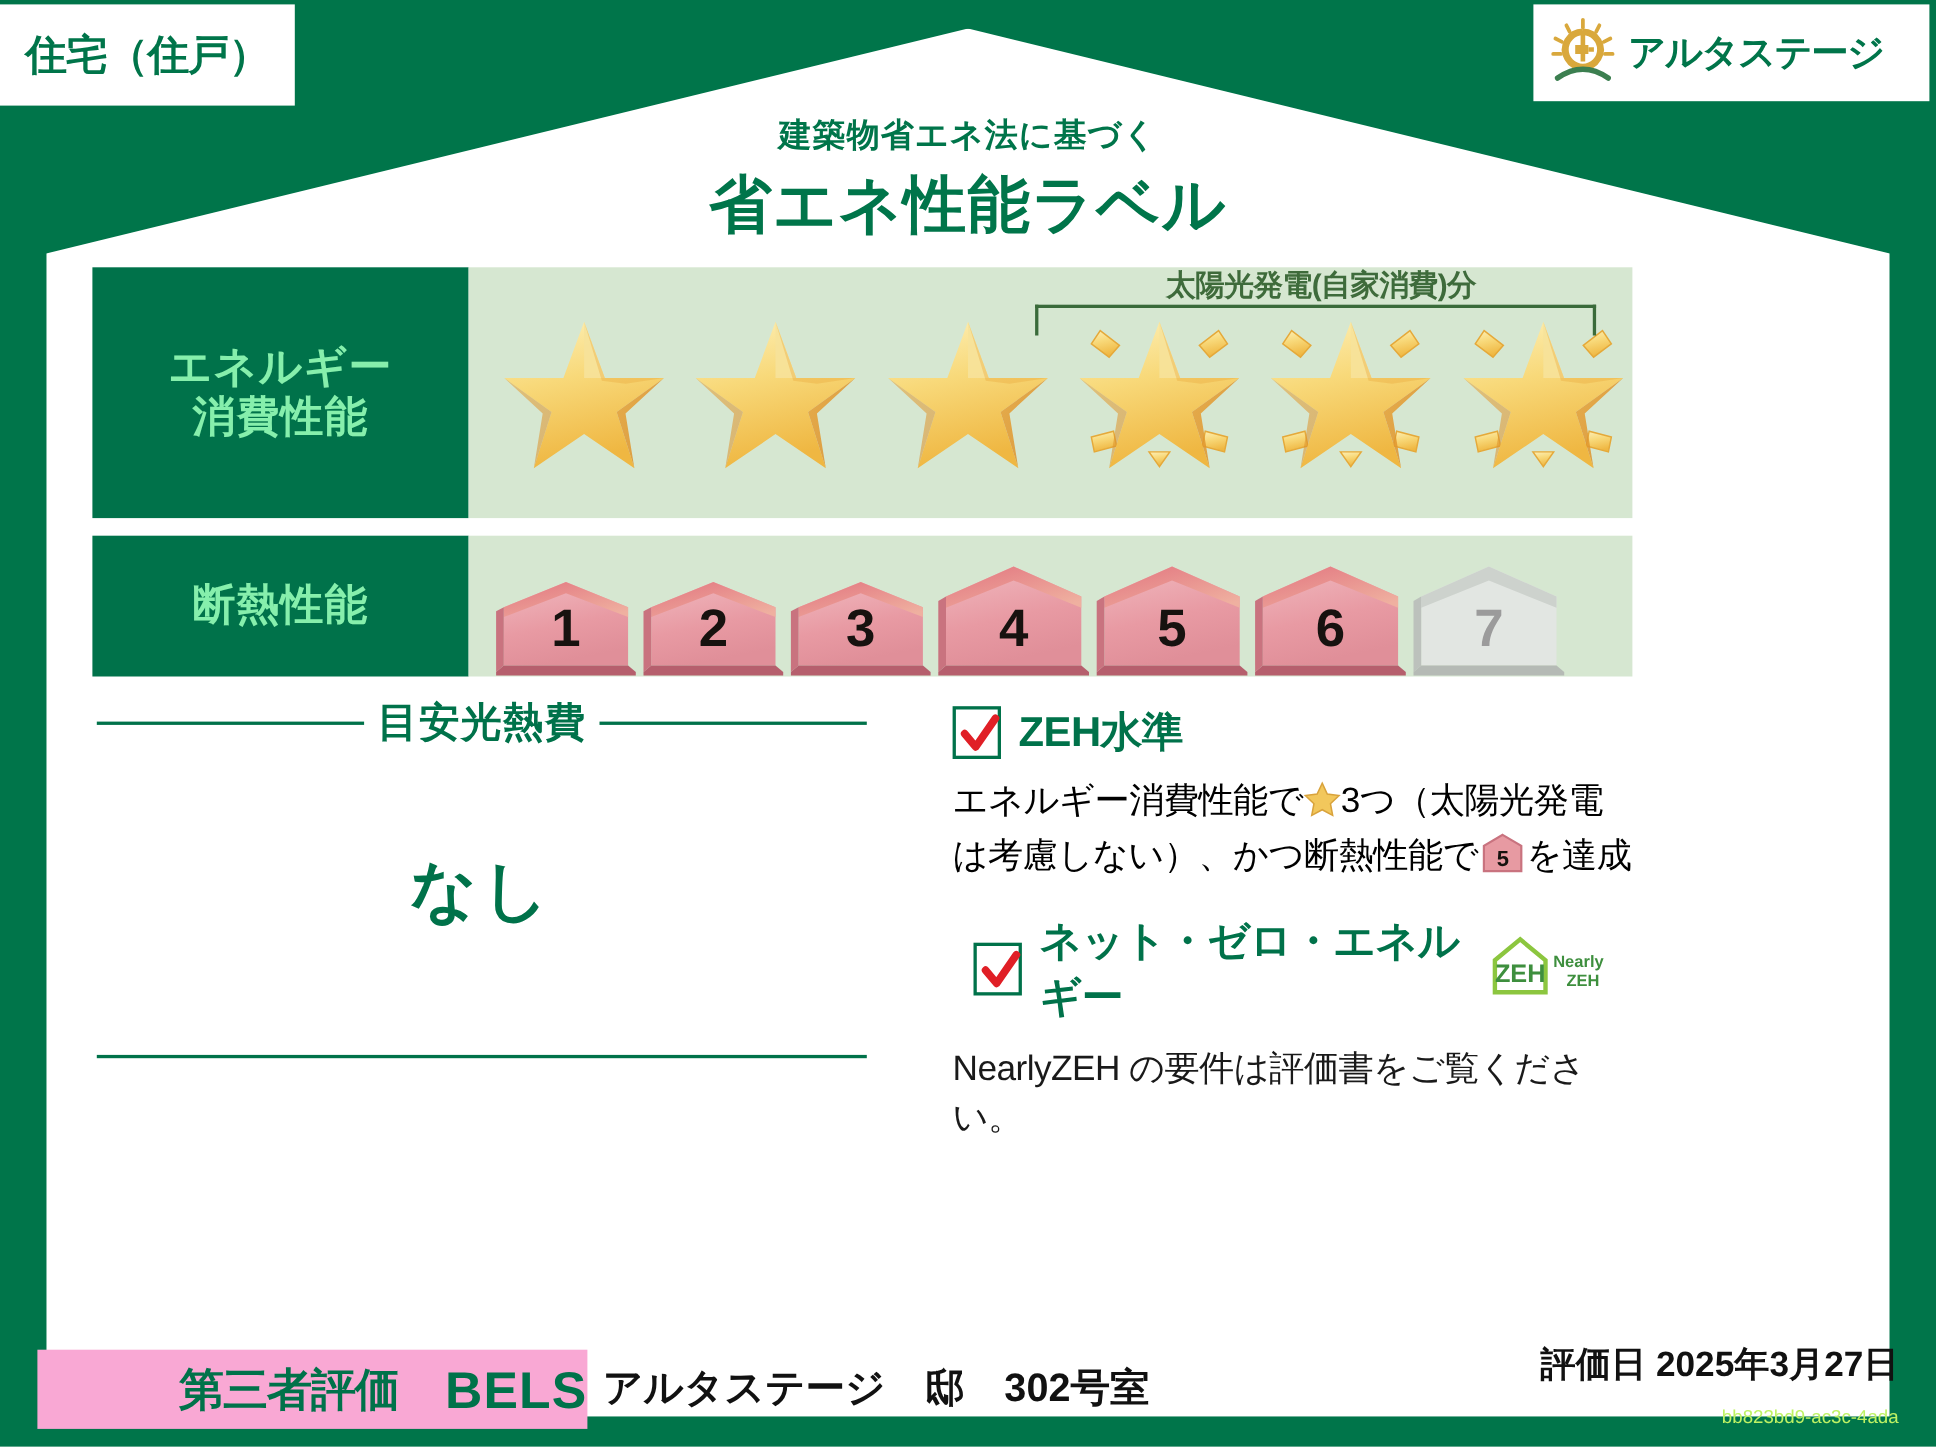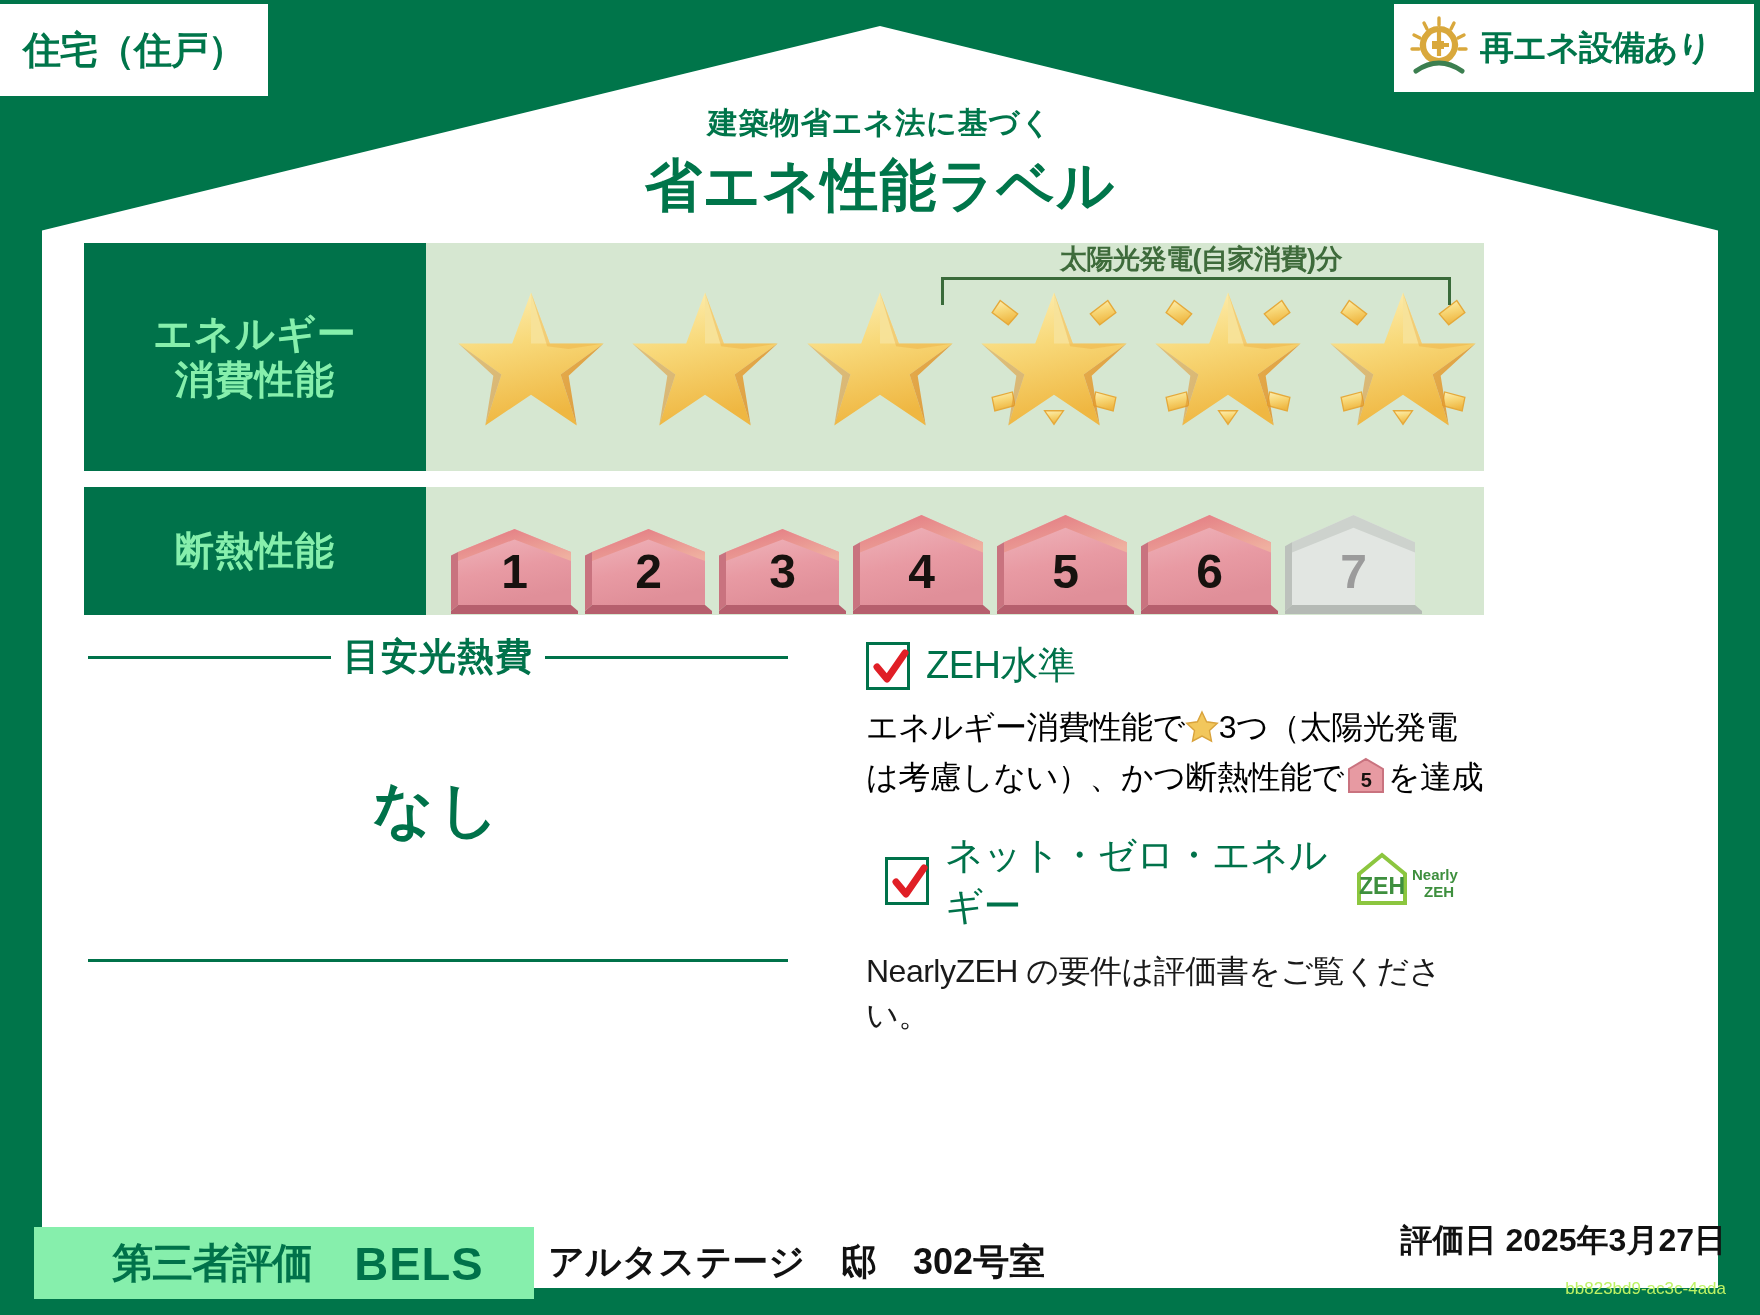--- a/index.html
+++ b/index.html
@@ -151,42 +151,42 @@
   }
 
   
   #zeh-block { position:absolute; left:866px; top:640px; width:620px; z-index:12; }
   .zeh-headline { display:flex; align-items:center; gap:16px; }
   .checkbox {
     width:44px; height:48px; border:3px solid #00724a; background:#fff;
     position:relative; flex:0 0 auto;
   }
   .checkbox svg { position:absolute; left:3px; top:2px; }
-  .zeh-title { font-size:38px; font-weight:normal; color:#00724a; letter-spacing:-0.5px; }
+  .zeh-title { font-size:38px; font-weight:bold; color:#00724a; letter-spacing:-0.5px; }
   .zeh-desc {
     margin-top:14px;
     font-size:32px; color:#000000; line-height:1.42;
     letter-spacing:-0.5px;
   }
   .zeh-desc .inline-star { display:inline-block; vertical-align:-5px; }
   .inline-house { display:inline-block; vertical-align:-7px; margin:0 2px; }
   .zeh-note {
     margin-top:18px; font-size:32px; color:#1a1a1a; letter-spacing:-0.5px;
   }
   #zeh-logo { margin-left:auto; flex:0 0 auto; }
 
   
   #footer {
     position:absolute; left:0; bottom:0; width:100%; height:98px;
     z-index:30;
   }
   #bels-badge {
     position:absolute; left:34px; bottom:16px;
-    width:500px; height:72px; background:#86efac;
-    display:flex; align-items:center; justify-content:center; gap:14px;padding-left:28px;
+    width:500px; height:72px; background:#f9a8d4;
+    display:flex; align-items:center; justify-content:flex-end; gap:14px;padding-left:28px;
   }
   #bels-badge .jp { font-size:41px; font-weight:bold; color:#00724a; letter-spacing:-1px; }
   #bels-badge .en { font-size:47px; font-weight:bold; color:#00724a; letter-spacing:1px;margin-left:28px; }
   #bldg-name {
     position:absolute; left:548px; bottom:28px;
     font-size:36px; font-weight:bold; color:#111; letter-spacing:0px;
   }
   #eval-date {
     position:absolute; right:34px; bottom:52px;
     font-size:32px; font-weight:bold; color:#111;
@@ -219,21 +219,21 @@
         <line x1="4" y1="34" x2="11" y2="34"></line>
         <line x1="58" y1="34" x2="51" y2="34"></line>
       </g>
       <path d="M31 13 a17 17 0 1 1 -0.1 0 M31 13 v28" fill="none" stroke="#d9a83c" stroke-width="4.2"></path>
       <circle cx="31" cy="30" r="15" fill="none" stroke="#d9a83c" stroke-width="4.2"></circle>
       <path d="M24 26 h12 v8 h-12 z" fill="#d9a83c"></path>
       <path d="M36 28 h5 v4 h-5 z" fill="#d9a83c"></path>
       <path d="M8 56 q23 -16 46 0" fill="none" stroke="#3c7f50" stroke-width="5" stroke-linecap="round"></path>
     </svg>
   </span>
-  <span class="txt">再エネ設備あり</span>
+  <span class="txt">アルタステージ</span>
 </div>
 
 <div id="title-block">
   <div id="title-sub">建築物省エネ法に基づく</div>
   <div id="title-main">省エネ性能ラベル</div>
 </div>
 
 <div class="rating-row" id="row-energy">
   <div class="row-label">
     <span>エネルギー</span>

